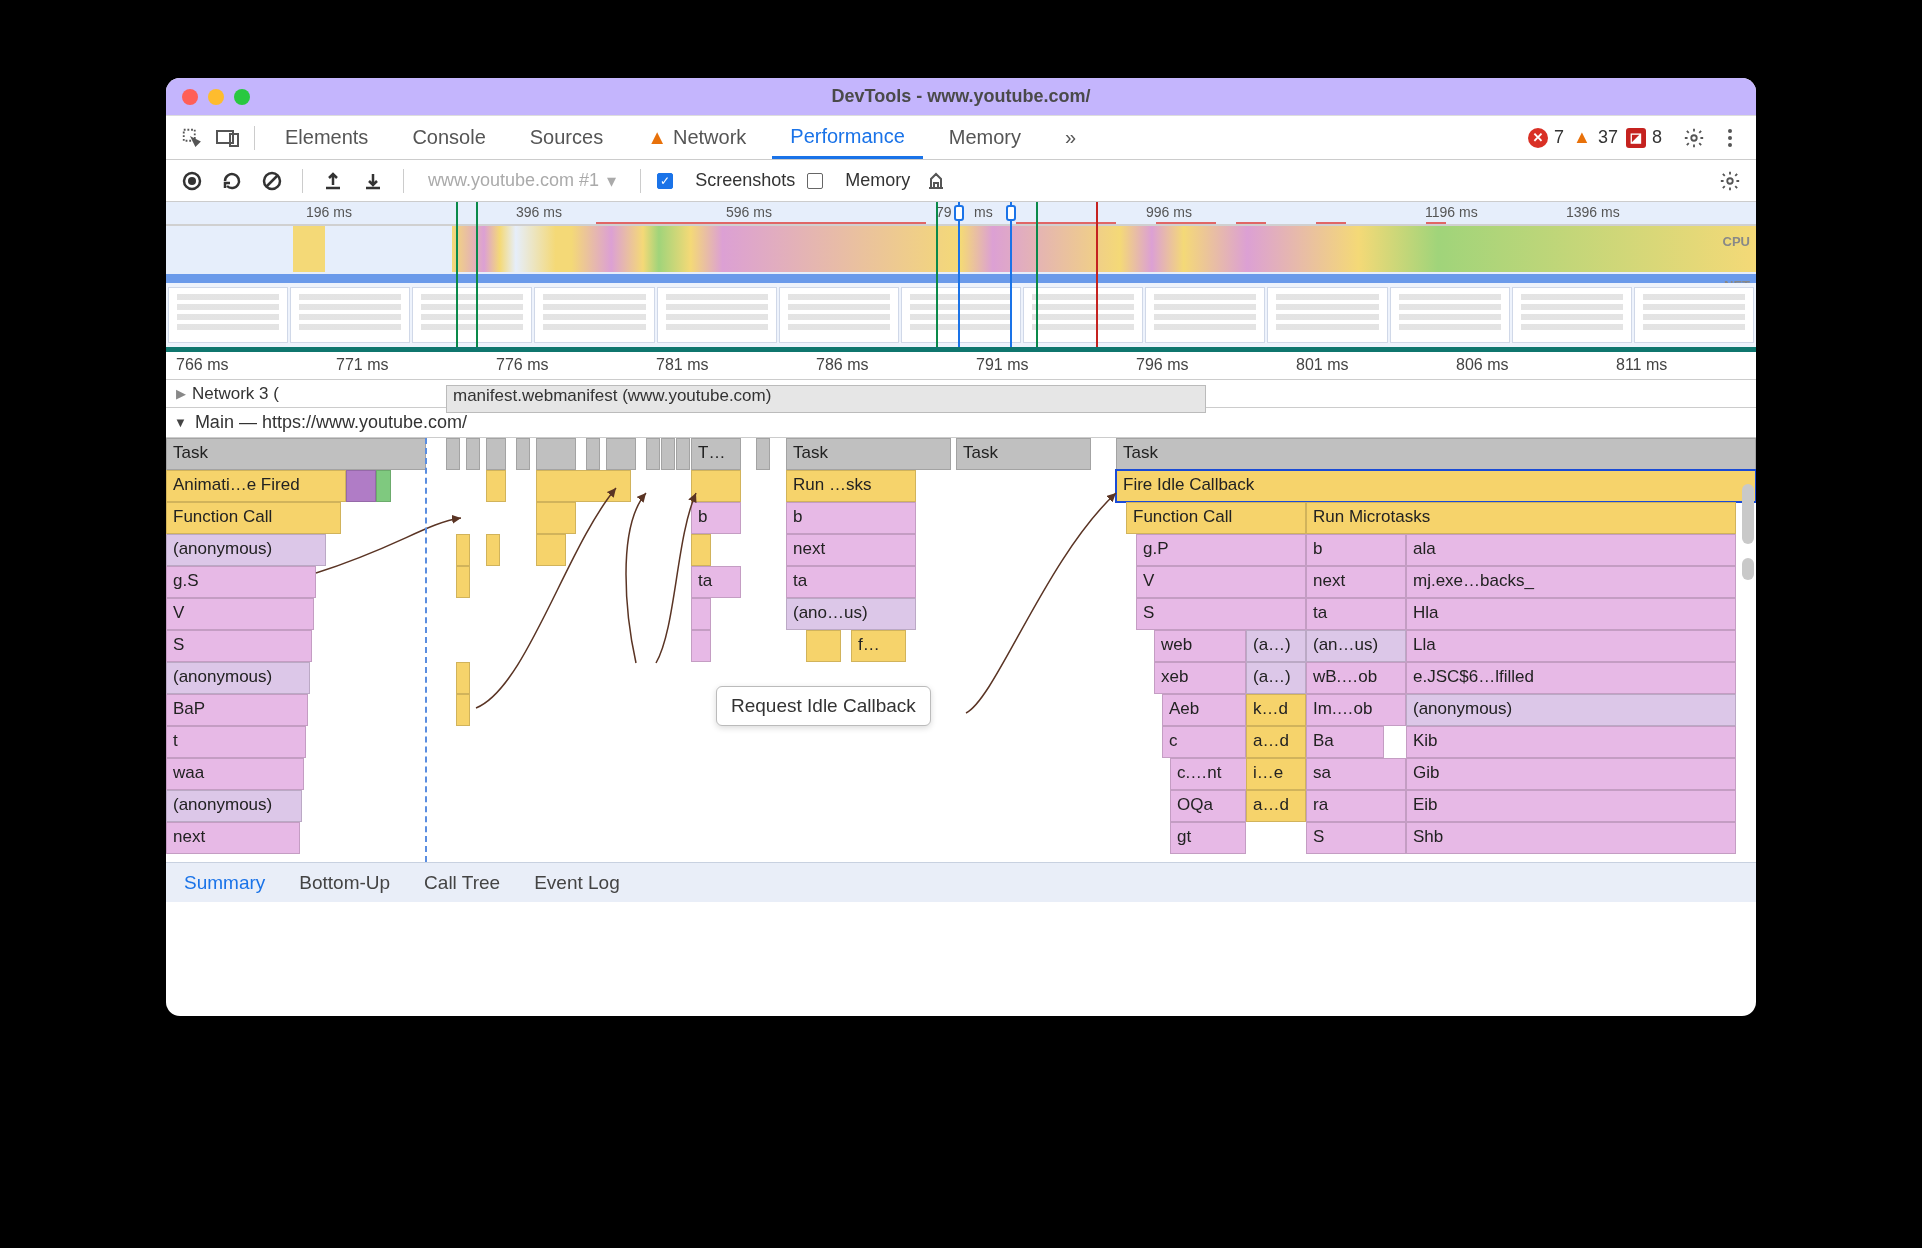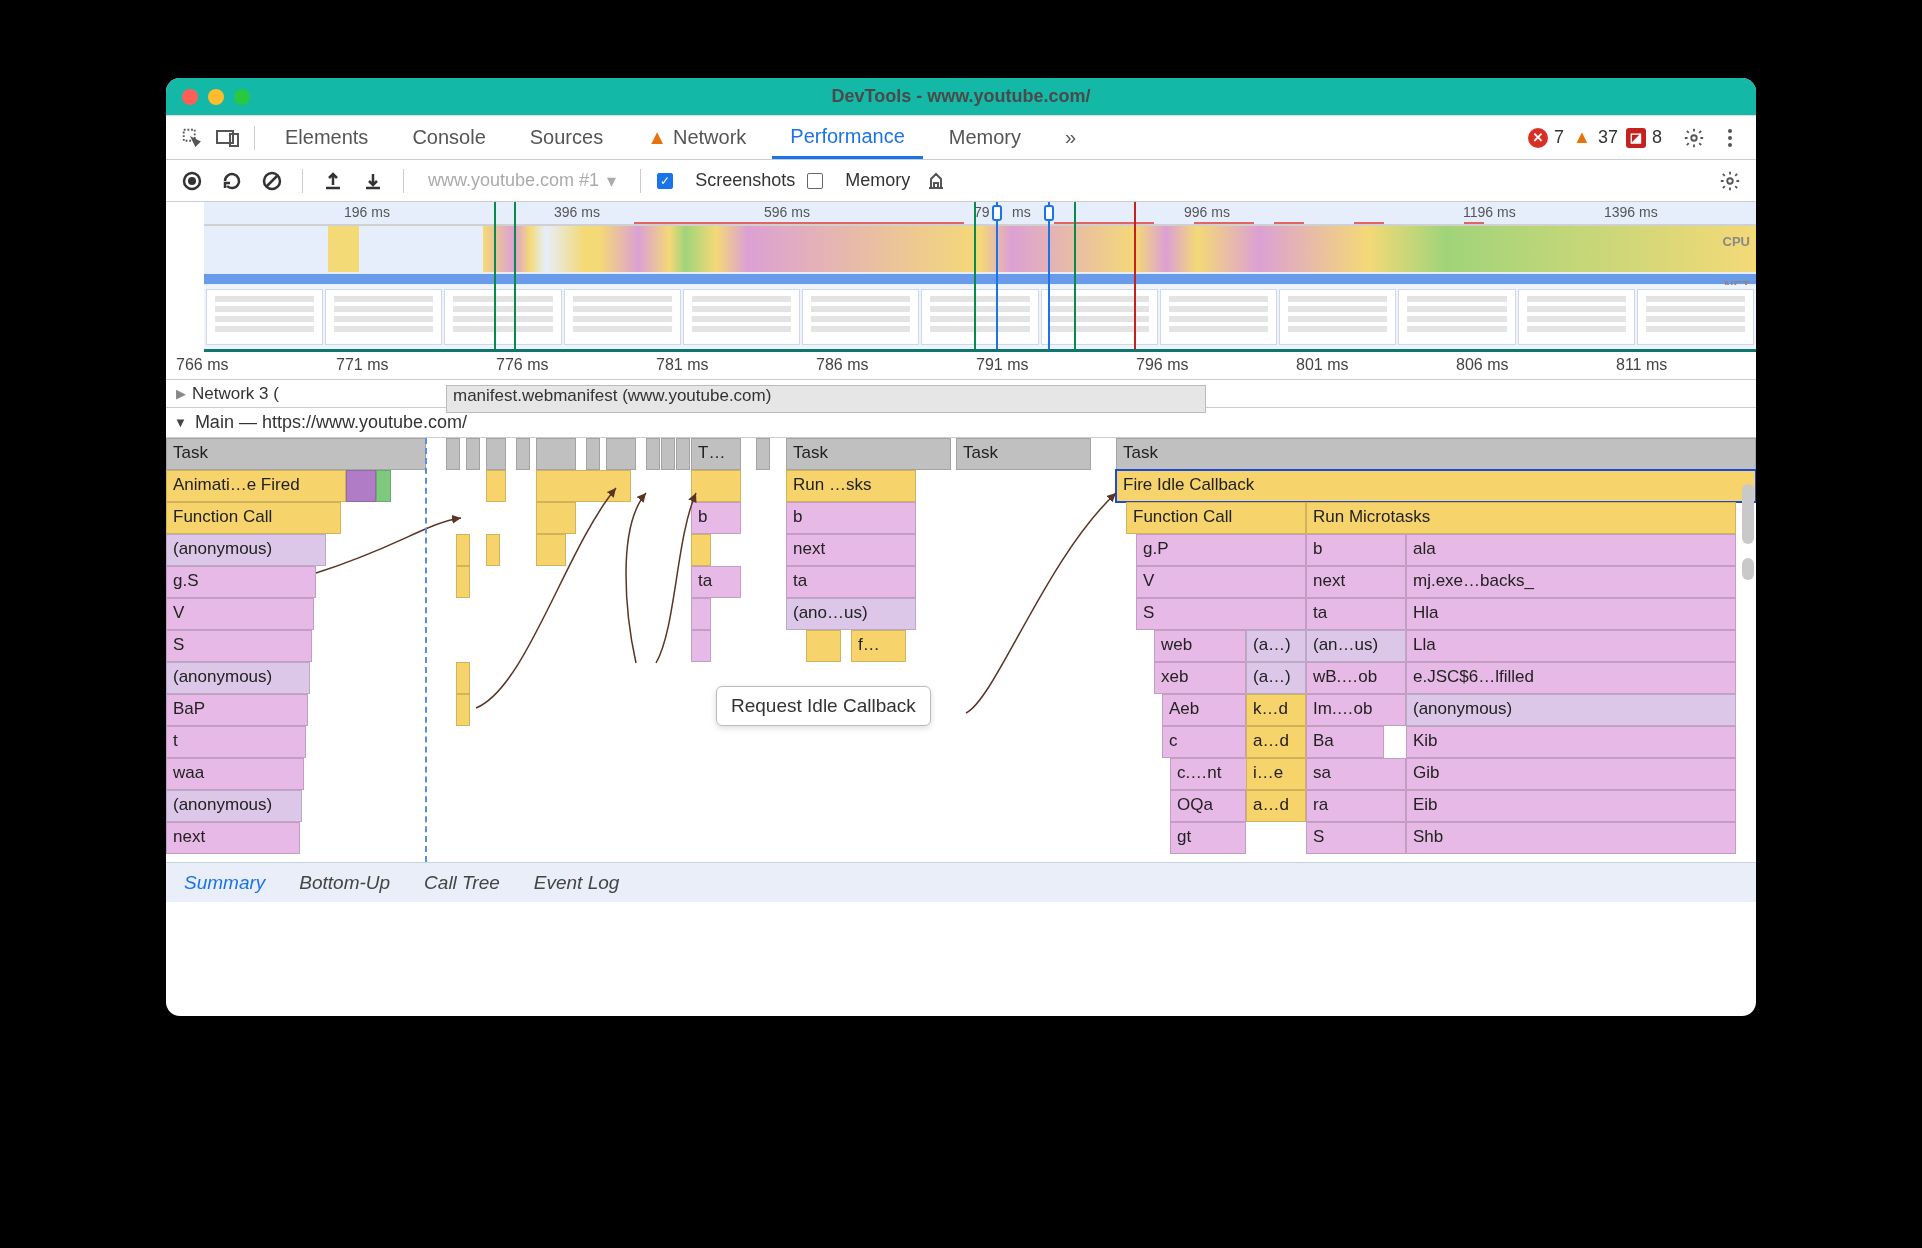--- a/index.html
+++ b/index.html
@@ -22,21 +22,21 @@
     border-radius: 14px;
     box-shadow: 0 30px 80px rgba(0,0,0,0.6);
     overflow: hidden;
     display: flex;
     flex-direction: column;
     position: relative;
   }
   
   .titlebar {
     height: 38px;
-    background: #14b8a6;
+    background: #c4b5fd;
     border-bottom: 1px solid #ddd;
     display: flex;
     align-items: center;
     position: relative;
   }
   .traffic-lights { display: flex; gap: 10px; margin-left: 16px; }
   .tl { width: 16px; height: 16px; border-radius: 50%; }
   .tl.red { background: #ff5f57; }
   .tl.yellow { background: #febc2e; }
   .tl.green { background: #28c840; }
@@ -71,22 +71,21 @@
   }
   .divider { width: 1px; height: 24px; background: #ccc; margin: 0 4px; }
   .select-fake { color: #aaa; font-size: 18px; display: flex; align-items: center; gap: 8px; padding: 0 8px; }
   .chk { display: flex; align-items: center; gap: 22px; font-size: 18px; color: #333; }
   .chk-box { width: 16px; height: 16px; border: 1.5px solid #666; border-radius: 2px; display: inline-flex; align-items: center; justify-content: center; }
   .chk-box.checked { background: #1a73e8; border-color: #1a73e8; }
   .chk-box.checked::after { content: "✓"; color: #fff; font-size: 12px; }
   
   .overview {
     height: 150px; position: relative; background: #e6eefb;
-    border-bottom: 3px solid #0f766e;
-    margin-left: 38px;
+    border-bottom: 5px solid #0f766e;
   }
   .ov-tick { position: absolute; top: 2px; font-size: 14px; color: #555; }
   .ov-cpu {
     position: absolute; top: 22px; left: 0; right: 0; height: 48px;
     background: linear-gradient(to right,
       #e6eefb 0%, #e6eefb 8%,
       #f4d977 8%, #f4d977 10%,
       #e6eefb 10%, #e6eefb 18%,
       #f4d977 18%, #dca0d4 20%, #f4d977 21%, #e6eefb 22%,
       #f4d977 24.5%, #f4d977 25.5%,
@@ -142,21 +141,21 @@
   
   .tip {
     position: absolute; background: #fff; border: 1px solid #bbb; border-radius: 6px;
     padding: 8px 14px; font-size: 19px; color: #333; box-shadow: 0 2px 6px rgba(0,0,0,0.15);
   }
   
   .bottom {
     height: 40px; background: #e9eef8; border-top: 1px solid #c8d1e0;
     display: flex; align-items: center; padding: 0 18px; gap: 34px; font-size: 19px;
   }
-  .btab { color: #444; font-style: italic; }
+  .btab { color: #444; }
   .btab.active { color: #1a73e8; }
   
   .vscroll { position: absolute; right: 2px; top: 406px; width: 12px; height: 60px; background: #c9c9c9; border-radius: 6px; }
   .vscroll2 { position: absolute; right: 2px; top: 480px; width: 12px; height: 22px; background: #c9c9c9; border-radius: 6px; }
   svg { display:block; }
 </style>
 </head>
 <body>
 
 <div class="window">

